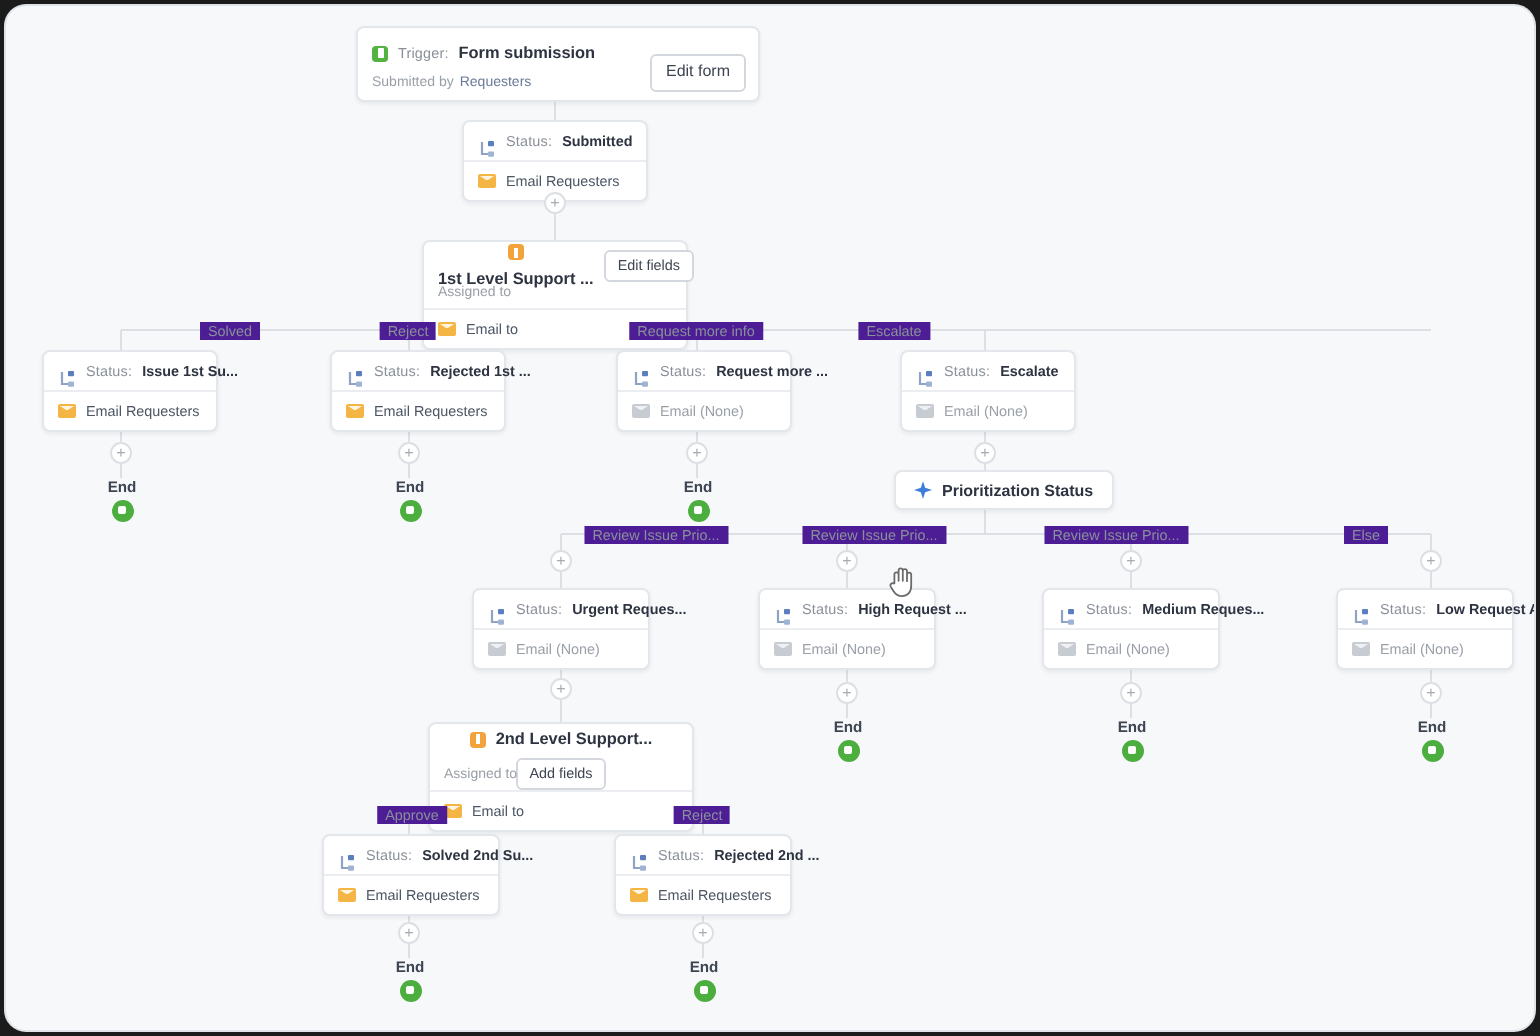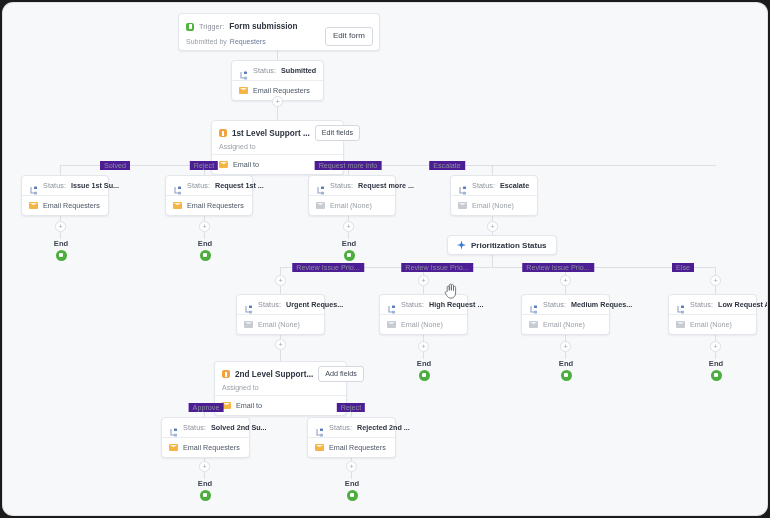--- a/index.html
+++ b/index.html
@@ -298,21 +298,21 @@
       <div class="divider"></div>
       <div class="row">
         <span class="ico ico-env"></span>
         <span class="val" style="font-weight:normal; color:#4b5563;">Email Requesters</span>
       </div>
     </div>
     <div class="plus" style="left:269px; top:93px;">+</div>
 
     <div class="card" style="left:208px; top:117px; width:133px;">
       <div class="row" style="height:21px; justify-content:space-between; padding-top:3px;">
-        <div style="display:flex; align-items:center; gap:5px;">
+        <div style="display:flex; align-items:center; gap:5px;flex-direction:column;">
           <span class="ico ico-sq-orange"></span>
           <span class="title">1st Level Support ...</span>
         </div>
         <button class="btn">Edit fields</button>
       </div>
       <div class="row" style="height:12px; padding-bottom:3px;">
         <span class="sub">Assigned to</span>
       </div>
       <div class="divider"></div>
       <div class="row">
@@ -348,21 +348,21 @@
     <div class="card" style="left:162px; top:172px; width:88px;">
       <div class="row">
         <span class="ico ico-status">
           <svg width="9" height="9" viewBox="0 0 9 9">
               <path d="M2 1 L2 7 L6 7" stroke="#8fa3c4" stroke-width="1.1" fill="none"></path>
               <rect x="5" y="0.5" width="3" height="2.6" rx=".5" fill="#5b7fbe"></rect>
               <rect x="5" y="5.8" width="3" height="2.6" rx=".5" fill="#9fb4d4"></rect>
             </svg>
         </span>
         <span class="lbl">Status:</span>
-        <span class="val">Request 1st ...</span>
+        <span class="val">Rejected 1st ...</span>
       </div>
       <div class="divider"></div>
       <div class="row">
         <span class="ico ico-env"></span>
         <span class="val" style="font-weight:normal; color:#4b5563;">Email Requesters</span>
       </div>
     </div>
 
     <div class="card" style="left:305px; top:172px; width:88px;">
       <div class="row">
@@ -523,21 +523,21 @@
     <div class="end" style="left:543px; top:356px;">
       <div class="t">End</div>
       <div class="dot"></div>
     </div>
     <div class="end" style="left:693px; top:356px;">
       <div class="t">End</div>
       <div class="dot"></div>
     </div>
 
     <div class="card" style="left:211px; top:358px; width:133px;">
-      <div class="row" style="height:21px; justify-content:space-between; padding-top:3px;">
+      <div class="row" style="height:21px; justify-content:space-between; padding-top:3px;flex-direction:column;">
         <div style="display:flex; align-items:center; gap:5px;">
           <span class="ico ico-sq-orange"></span>
           <span class="title">2nd Level Support...</span>
         </div>
         <button class="btn">Add fields</button>
       </div>
       <div class="row" style="height:12px; padding-bottom:3px;">
         <span class="sub">Assigned to</span>
       </div>
       <div class="divider"></div>

